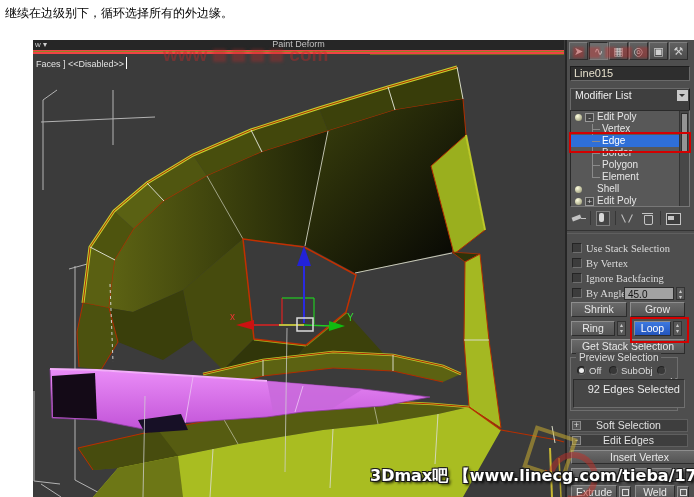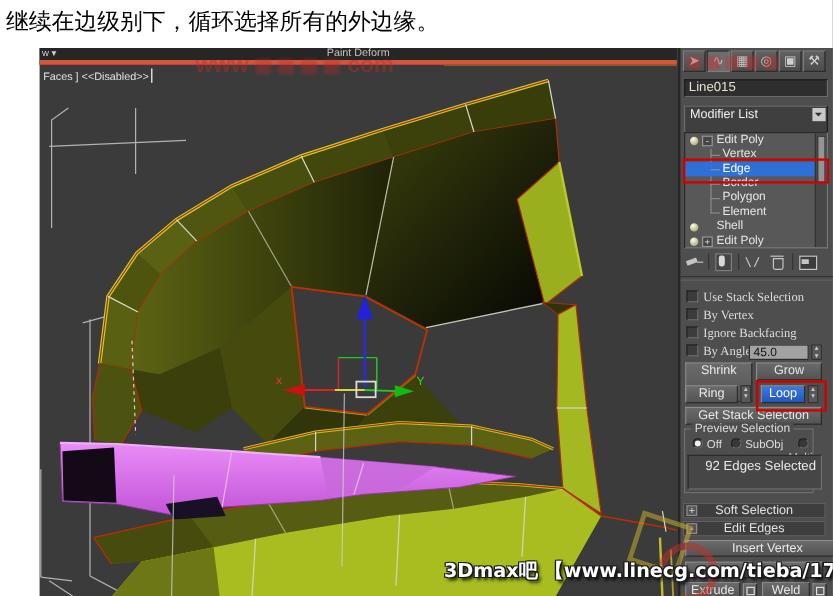--- a/index.html
+++ b/index.html
@@ -1,18 +1,18 @@
 <!DOCTYPE html>
 <html><head>
 <meta charset="utf-8">
 <style>
   html,body{margin:0;padding:0;}
   body{width:694px;height:497px;background:#fff;position:relative;overflow:hidden;
        font-family:"Liberation Sans","DejaVu Sans",sans-serif;}
-  .caption{position:absolute;left:5px;top:5px;font-size:19px;color:#000;}
+  .caption{position:absolute;left:5px;top:5px;font-size:12px;color:#000;}
   
   #shot{position:absolute;left:33px;top:40px;width:661px;height:457px;background:#3b3b3b;}
   #ribbon{position:absolute;left:0;top:0;width:531px;height:10px;background:#262626;
           border-bottom:4px solid #ef4444;color:#c2c2c2;font-size:9px;line-height:9px;}
   #ribbon .title{position:absolute;left:0;right:0;text-align:center;top:0;}
   #corner{position:absolute;left:2px;top:0;font-size:8px;color:#cfcfcf;}
   .yline1{position:absolute;left:0;top:11px;width:531px;height:0;border-top:1px solid #8f8325;}
   .yline2{position:absolute;left:337px;top:14px;width:194px;height:0;border-top:1px solid #6f6a20;}
   #vpstatus{position:absolute;left:3px;top:17px;font-size:9px;color:#e2e2e2;}
   .cursor{display:inline-block;width:1px;height:12px;background:#fff;vertical-align:-2px;margin-left:2px;}
@@ -76,21 +76,21 @@
   .numfield{position:absolute;left:57px;top:247px;width:50px;height:13px;background:#a2a2a2;color:#111;
             font-size:10px;line-height:13px;padding-left:3px;box-sizing:border-box;border:1px solid #2c2c2c;}
   .spin{position:absolute;width:9px;background:#585858;border:1px solid #333;box-sizing:border-box;
         color:#c8c8c8;text-align:center;}
   .spin div{font-size:6px;line-height:6px;}
   .btn{position:absolute;background:linear-gradient(#6a6a6a,#545454);border:1px solid;box-sizing:border-box;
        border-color:#8d8d8d #2c2c2c #2c2c2c #8d8d8d;color:#e8e8e8;font-size:10.5px;line-height:13px;text-align:center;
        overflow:hidden;white-space:nowrap;}
   .btn.blue{background:linear-gradient(#3d79e0,#2455bc);color:#fff;}
   
-  .group{position:absolute;left:3px;top:317px;width:108px;height:54px;border:1px solid #6e6e6e;box-sizing:border-box;text-align:right;}
+  .group{position:absolute;left:3px;top:317px;width:108px;height:54px;border:1px solid #6e6e6e;box-sizing:border-box;}
   .gtitle{position:absolute;left:5px;top:-6px;background:#4e4e4e;padding:0 3px;font-size:10px;color:#dcdcdc;}
   .radio{display:inline-block;width:9px;height:9px;border-radius:50%;background:#383838;border:1px solid;
          border-color:#222 #666 #666 #222;box-sizing:border-box;vertical-align:-1px;margin-right:3px;position:relative;}
   .radio.on::after{content:"";position:absolute;left:1px;top:1px;right:1px;bottom:1px;border-radius:50%;background:#ededed;}
   .ritem{position:absolute;top:7px;font-size:9.5px;color:#dcdcdc;}
   .infobox{position:absolute;left:2px;top:21px;width:112px;height:29px;background:#464646;border:1px solid;box-sizing:border-box;
            border-color:#2b2b2b #6f6f6f #6f6f6f #2b2b2b;}
   .infotext{position:absolute;right:4px;top:3px;font-size:11px;color:#e8e8e8;}
   
   .roll{position:absolute;left:2px;width:119px;height:13px;background:#3e3e3e;border:1px solid #5f5f5f;
@@ -376,21 +376,21 @@
   </div>
   <div class="cbrow" style="top:247px;">
     <span class="cb"></span><span>By Angle:</span>
   </div>
   <div class="numfield">45.0</div>
   <div class="spin" style="left:109px;top:247px;height:13px;">
     <div>▴</div>
     <div>▾</div>
   </div>
 
-  <div class="btn" style="left:4px;top:262px;width:56px;height:33px;">Shrink</div>
+  <div class="btn" style="left:4px;top:262px;width:56px;height:15px;">Shrink</div>
   <div class="btn" style="left:63px;top:262px;width:55px;height:15px;">Grow</div>
 
   <div class="btn" style="left:4px;top:281px;width:44px;height:15px;">Ring</div>
   <div class="spin" style="left:50px;top:281px;height:15px;">
     <div>▴</div>
     <div>▾</div>
   </div>
   <div class="btn blue" style="left:67px;top:281px;width:37px;height:15px;">Loop</div>
   <div class="spin" style="left:106px;top:281px;height:15px;">
     <div>▴</div>

